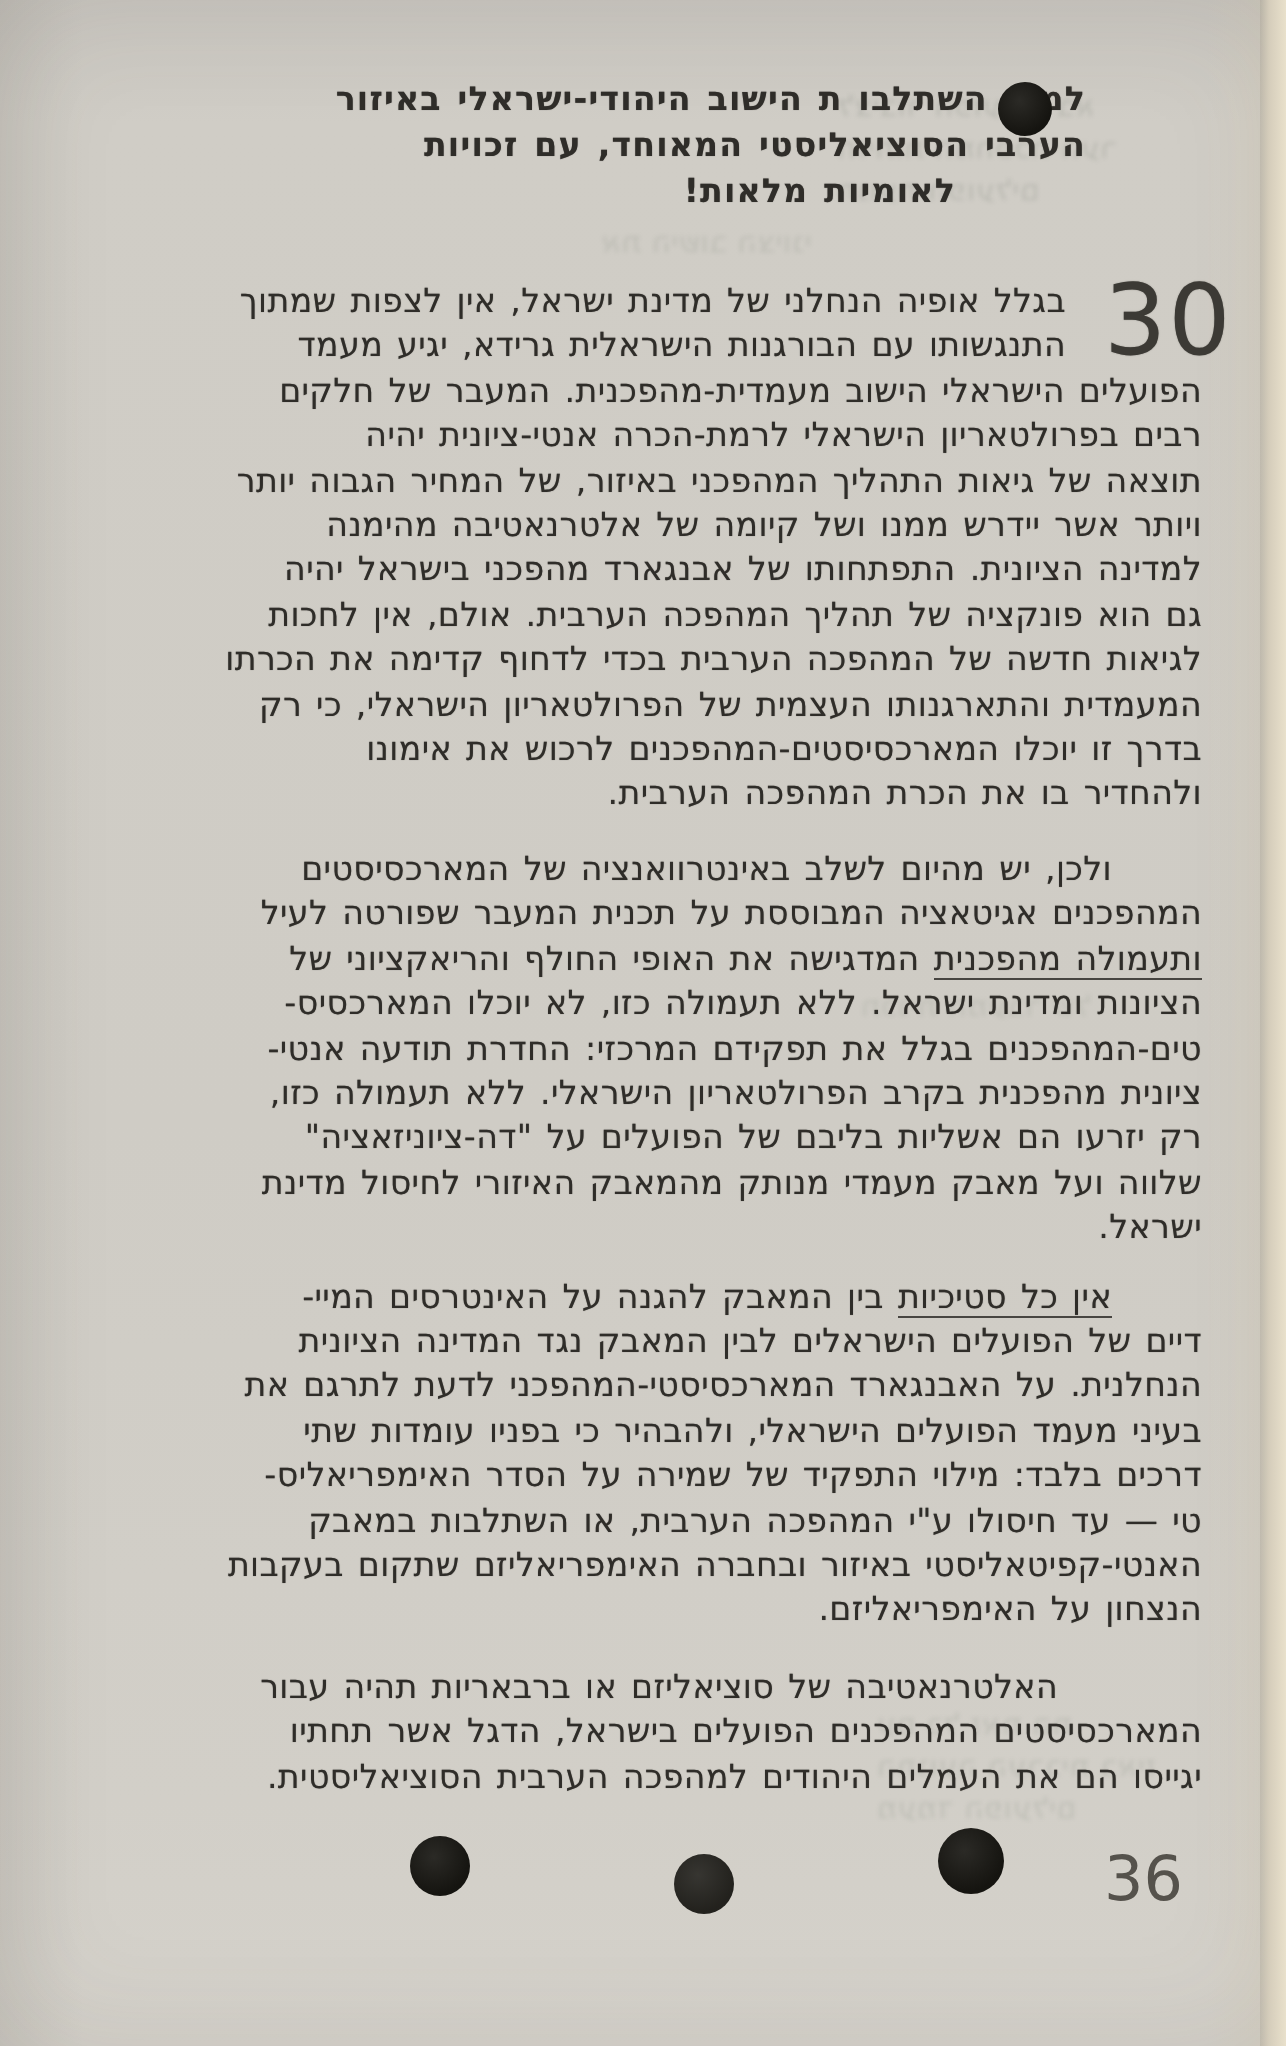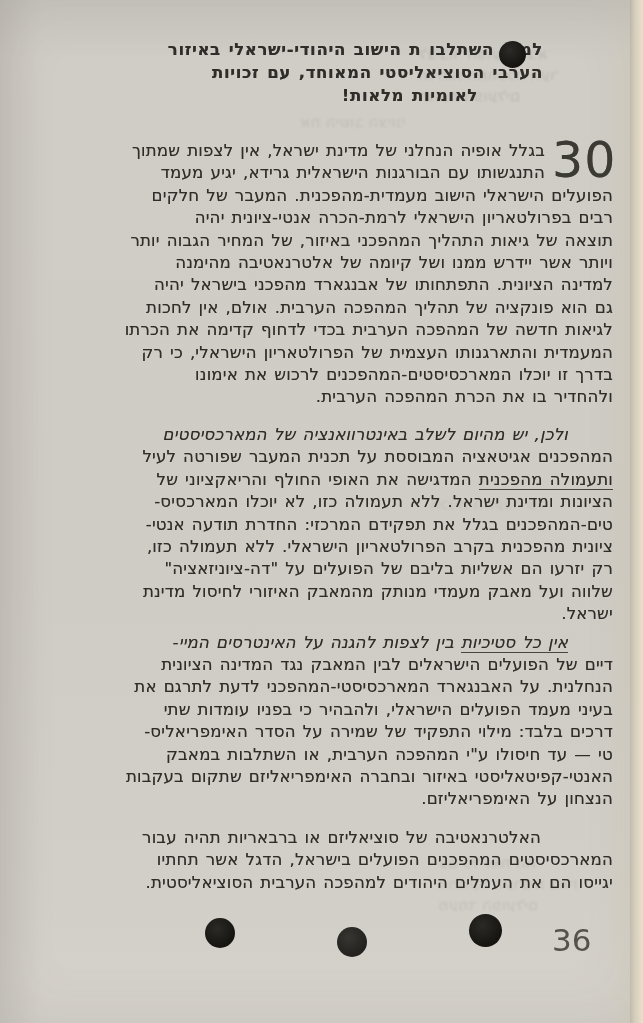--- a/index.html
+++ b/index.html
@@ -25,27 +25,27 @@
     padding-top:38px;
     direction:rtl;text-align:right;
     color:#2f2d29;
     font-size:16.6px;line-height:22.4px;
     letter-spacing:0.2px;word-spacing:1.5px;
     text-shadow:0 0 0.5px rgba(47,45,41,0.55);
   }
   .ln{white-space:nowrap;}
   .header{font-weight:bold;line-height:23px;letter-spacing:0.6px;margin-right:70px;}
   .header .l3{margin-right:65px;}
-  .para{margin:0;}
+  .para{margin:12px;}
   .p2{margin-top:33px;}
   .p3{margin-top:15px;}
   .p4{margin-top:6px;}
   .p5{margin-top:16px;}
   .ind68{margin-right:68px;}
-  .ind45{margin-right:45px;font-style:italic;}
+  .ind45{margin-right:45px;}
   .ind72{margin-right:72px;}
   .u{border-bottom:1.6px solid rgba(47,45,41,0.85);padding-bottom:0.5px;}
   .section-num{
     position:absolute;left:552px;top:136px;
     font-size:49px;line-height:1;color:#3c3a35;
     letter-spacing:1px;
     text-shadow:0 0 0.6px rgba(60,58,53,0.6);
   }
   .page-num{
     position:absolute;left:552px;top:925px;
@@ -123,21 +123,21 @@
       <div class="ln"><span class="u">ותעמולה מהפכנית</span><span> המדגישה את האופי החולף והריאקציוני של</span></div>
       <div class="ln">הציונות ומדינת ישראל. ללא תעמולה כזו, לא יוכלו המארכסיס-</div>
       <div class="ln">טים-המהפכנים בגלל את תפקידם המרכזי: החדרת תודעה אנטי-</div>
       <div class="ln">ציונית מהפכנית בקרב הפרולטאריון הישראלי. ללא תעמולה כזו,</div>
       <div class="ln">רק יזרעו הם אשליות בליבם של הפועלים על "דה-ציוניזאציה"</div>
       <div class="ln">שלווה ועל מאבק מעמדי מנותק מהמאבק האיזורי לחיסול מדינת</div>
       <div class="ln">ישראל.</div>
     </div>
 
     <div class="para p4">
-      <div class="ln ind45"><span class="u">אין כל סטיכיות</span><span> בין לצפות להגנה על האינטרסים המיי-</span></div>
+      <div class="ln ind45"><span class="u">אין כל סטיכיות</span><span> בין המאבק להגנה על האינטרסים המיי-</span></div>
       <div class="ln">דיים של הפועלים הישראלים לבין המאבק נגד המדינה הציונית</div>
       <div class="ln">הנחלנית. על האבנגארד המארכסיסטי-המהפכני לדעת לתרגם את</div>
       <div class="ln">בעיני מעמד הפועלים הישראלי, ולהבהיר כי בפניו עומדות שתי</div>
       <div class="ln">דרכים בלבד: מילוי התפקיד של שמירה על הסדר האימפריאליס-</div>
       <div class="ln">טי — עד חיסולו ע"י המהפכה הערבית, או השתלבות במאבק</div>
       <div class="ln">האנטי-קפיטאליסטי באיזור ובחברה האימפריאליזם שתקום בעקבות</div>
       <div class="ln">הנצחון על האימפריאליזם.</div>
     </div>
 
     <div class="para p5">

